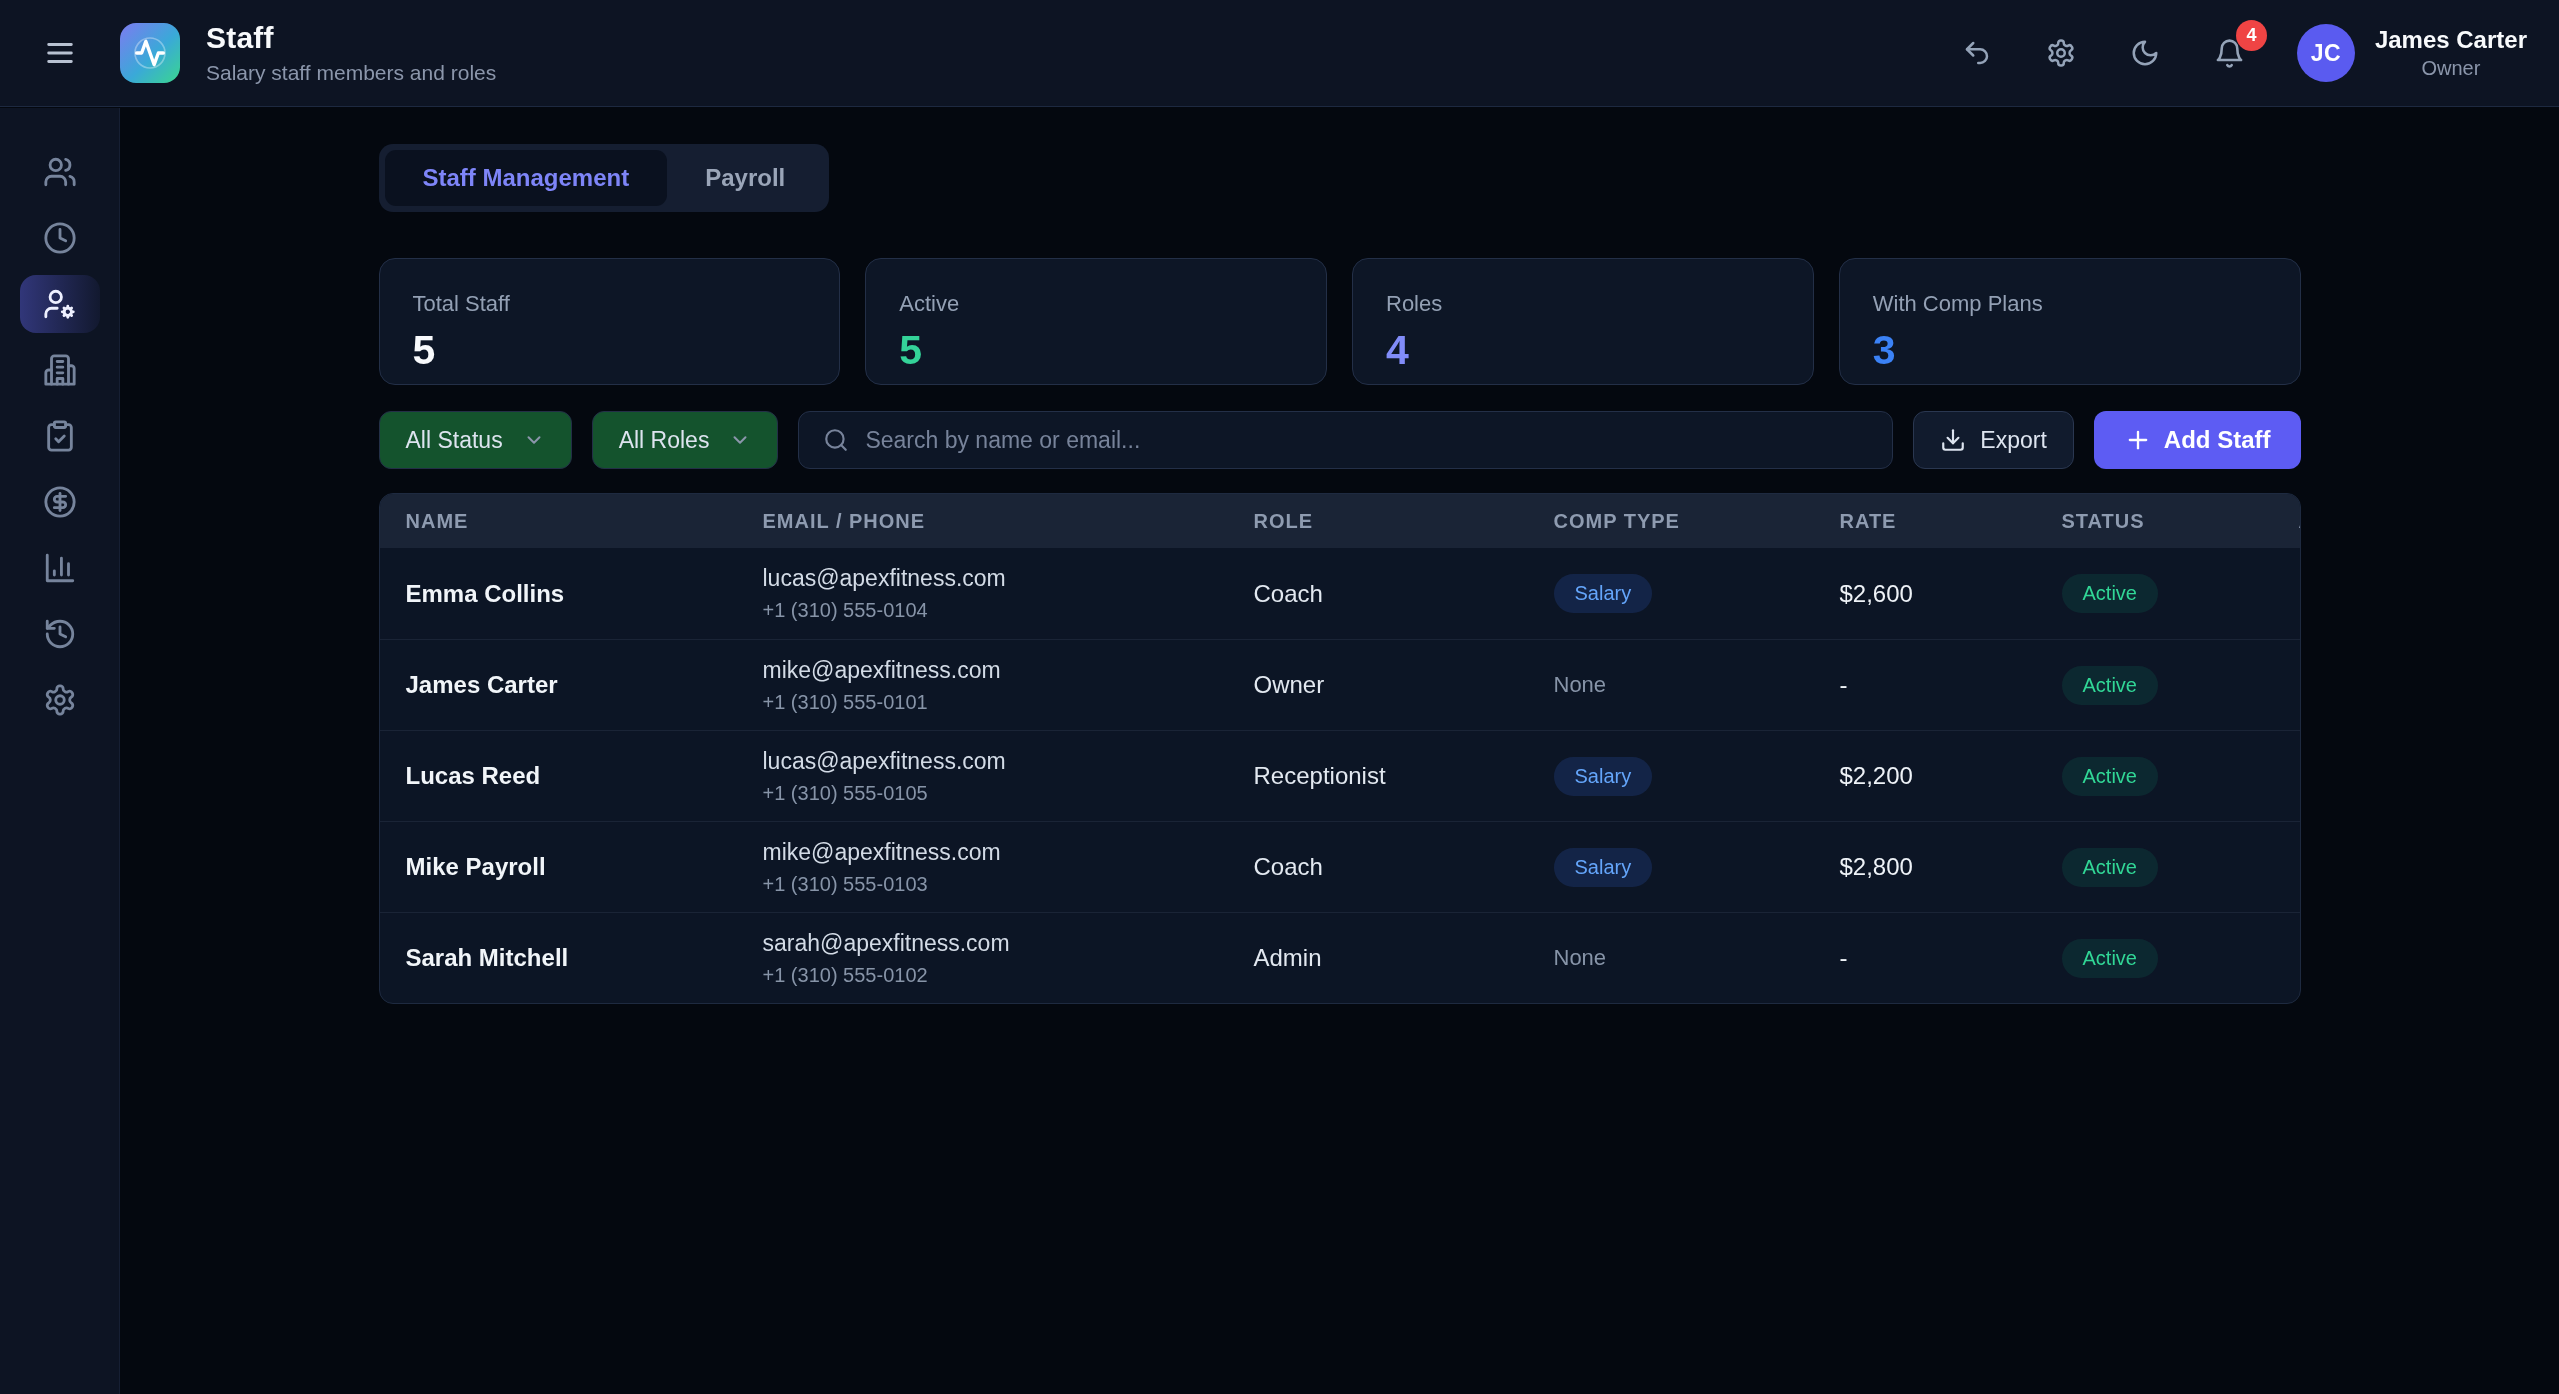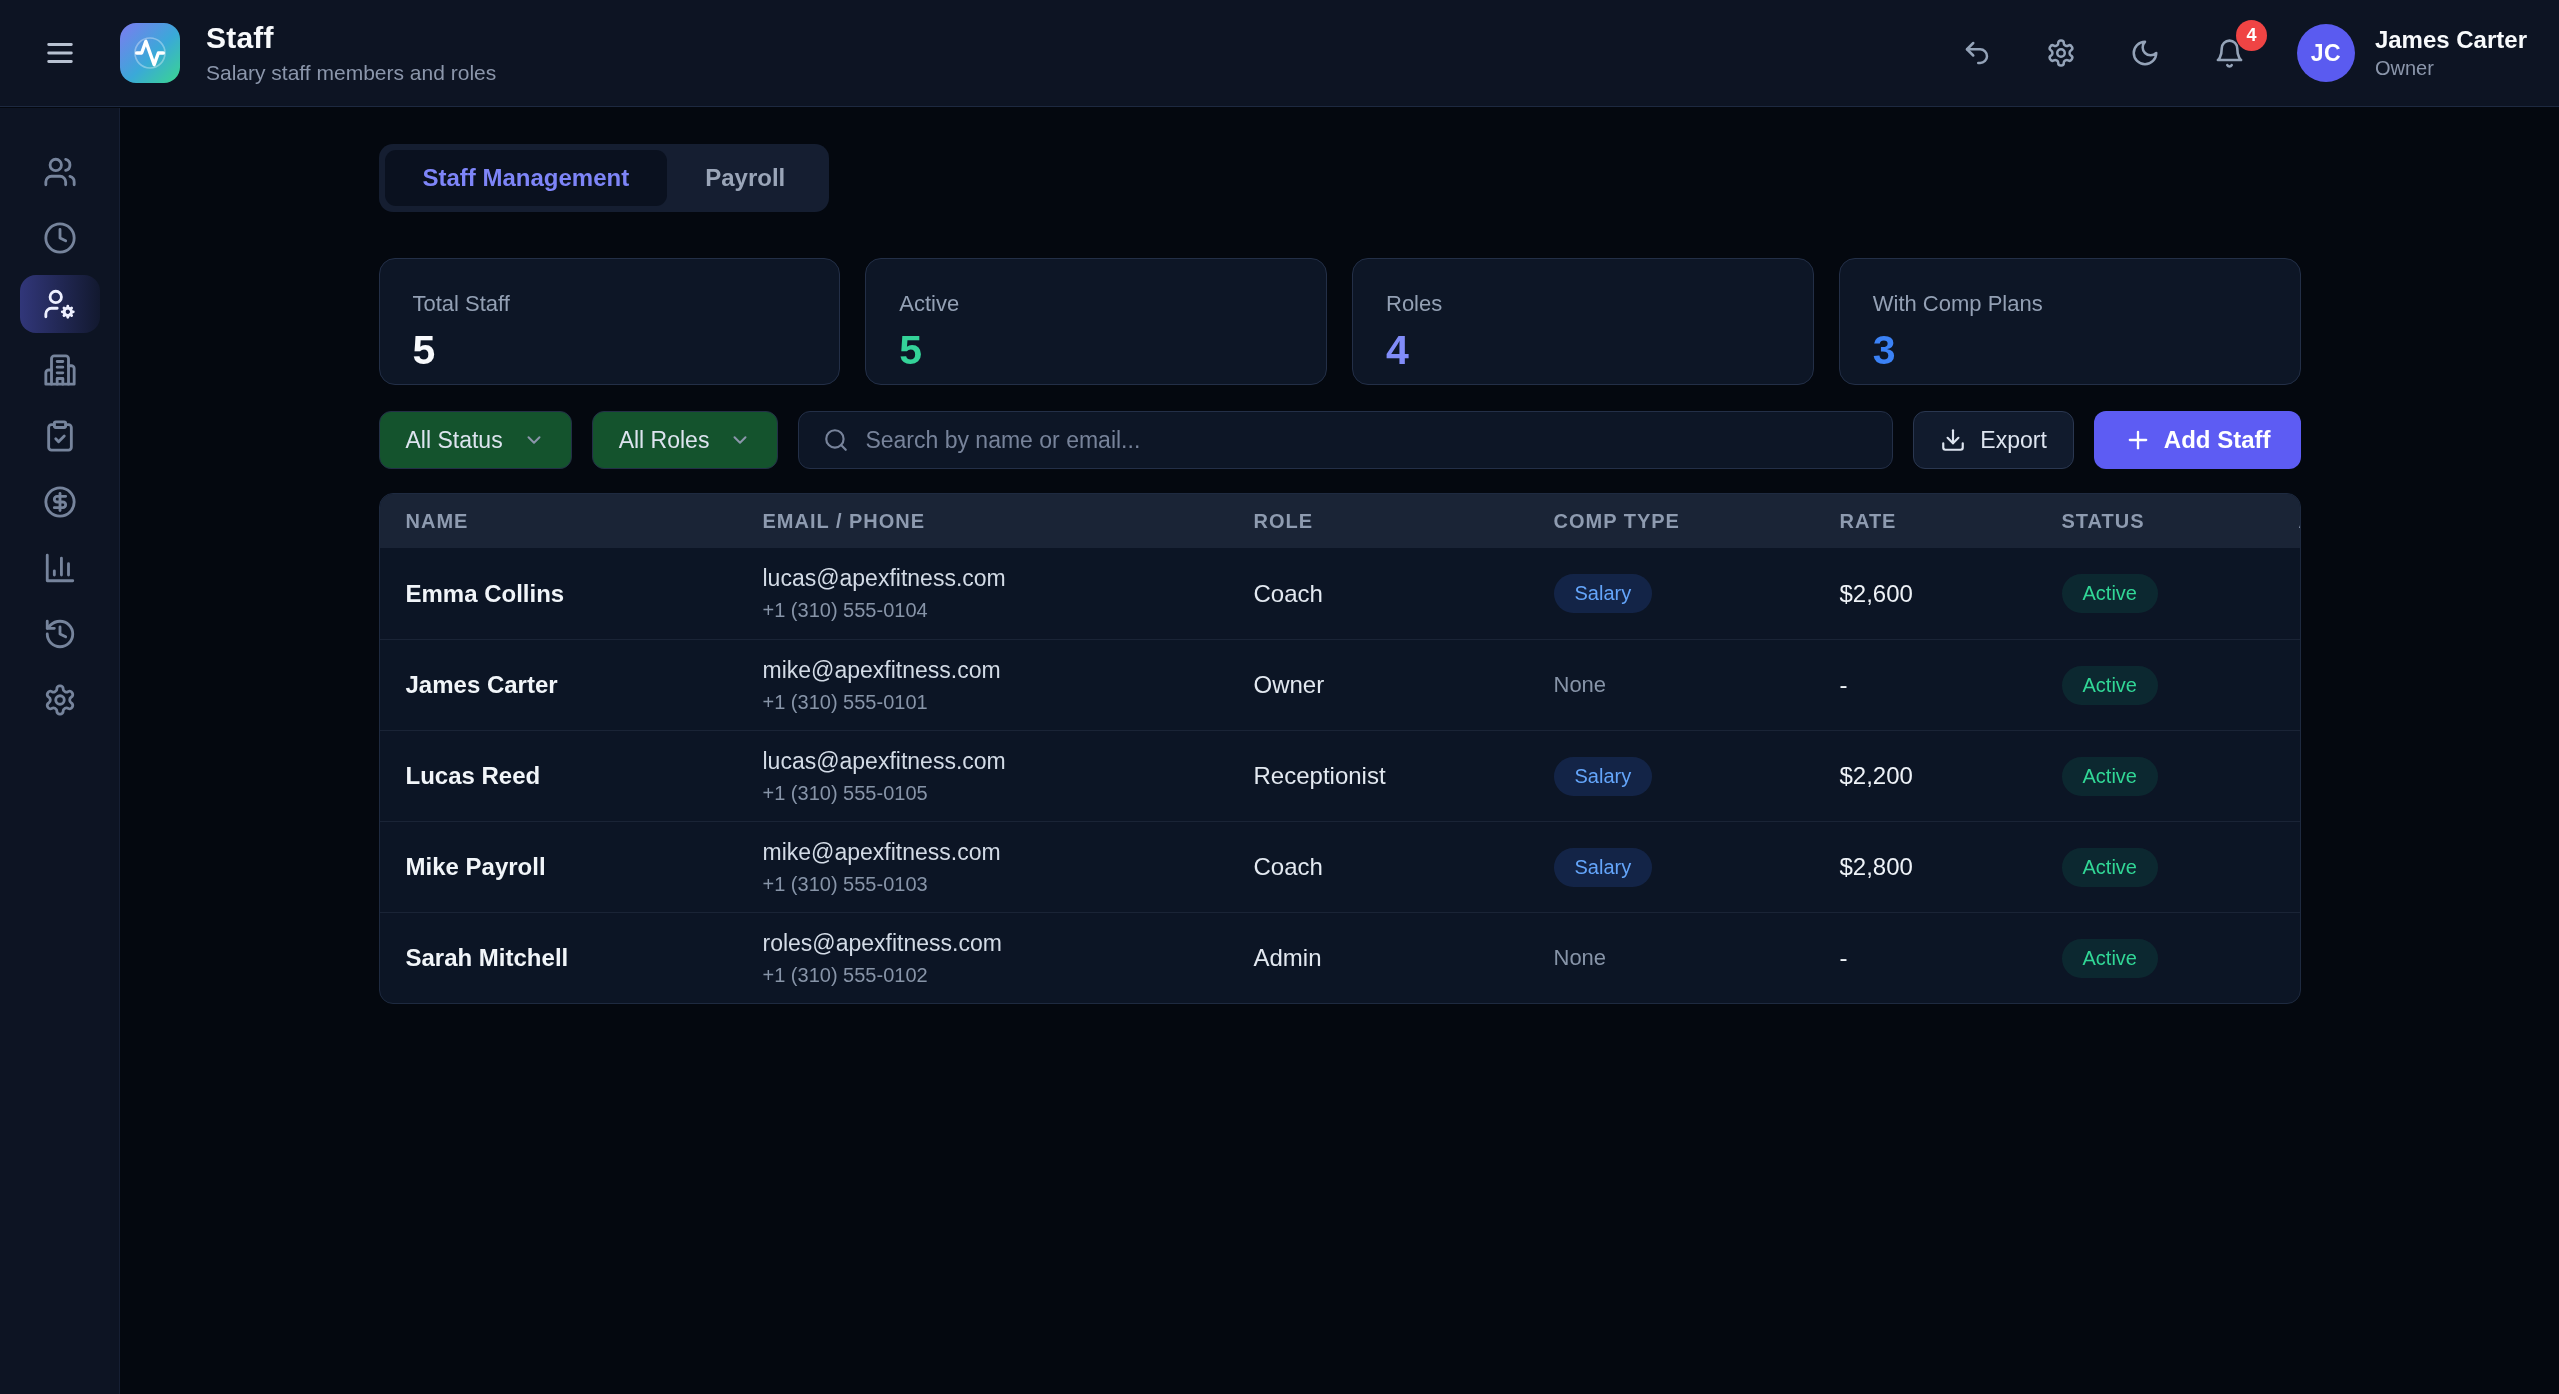--- a/index.html
+++ b/index.html
@@ -32,21 +32,21 @@
   }
   .brand-title { font-size:30px; font-weight:700; color:#f8fafc; letter-spacing:.2px; }
   .brand-sub { font-size:21px; color:#8b96ab; margin-top:6px; }
   .header-actions { margin-left:auto; display:flex; align-items:center; gap:42px; padding-right:32px; }
   .bell-wrap { position:relative; }
   .badge-dot {
     position:absolute; top:-12px; right:-16px; min-width:31px; height:31px;
     background:#ef4444; color:#fff; font-size:18px; font-weight:700;
     border-radius:999px; display:flex; align-items:center; justify-content:center; padding:0 6px;
   }
-  .user-chip { display:flex; align-items:center; gap:20px; margin-left:4px; cursor:pointer; }
+  .user-chip { display:flex; align-items:center; gap:20px; margin-left:4px; cursor:pointer;text-align:center; }
   .avatar {
     width:58px; height:58px; border-radius:50%; background:#5a5bf0;
     display:flex; align-items:center; justify-content:center;
     color:#fff; font-size:23px; font-weight:700; letter-spacing:.5px;
   }
   .user-name { font-size:24px; font-weight:700; color:#f8fafc; }
   .user-role { font-size:20px; color:#8b96ab; margin-top:3px; }
 
   
   .sidebar {
@@ -482,21 +482,21 @@
                   <path d="M8 6V4a2 2 0 0 1 2-2h4a2 2 0 0 1 2 2v2"></path>
                   <path d="M10 11v6"></path>
                   <path d="M14 11v6"></path>
                 </svg>
               </button>
     </div>
   </div>
           <div class="trow">
     <div class="cell-name">Sarah Mitchell</div>
     <div>
-      <div class="cell-email">roles@apexfitness.com</div>
+      <div class="cell-email">sarah@apexfitness.com</div>
       <div class="cell-phone">+1 (310) 555-0102</div>
     </div>
     <div class="cell-role">Admin</div>
     <div><span class="pill pill-blue none">None</span></div>
     <div class="cell-rate">-</div>
     <div><span class="pill pill-green">Active</span></div>
     <div class="cell-actions">
       <button class="act-btn act-edit">
                 <svg width="26" height="26" viewBox="0 0 24 24" fill="none" stroke="currentColor" stroke-width="2" stroke-linecap="round" stroke-linejoin="round">
                   <path d="M21.17 6.83a2.85 2.83 0 0 0-4-4L3.5 16.5 2 22l5.5-1.5Z"></path>

